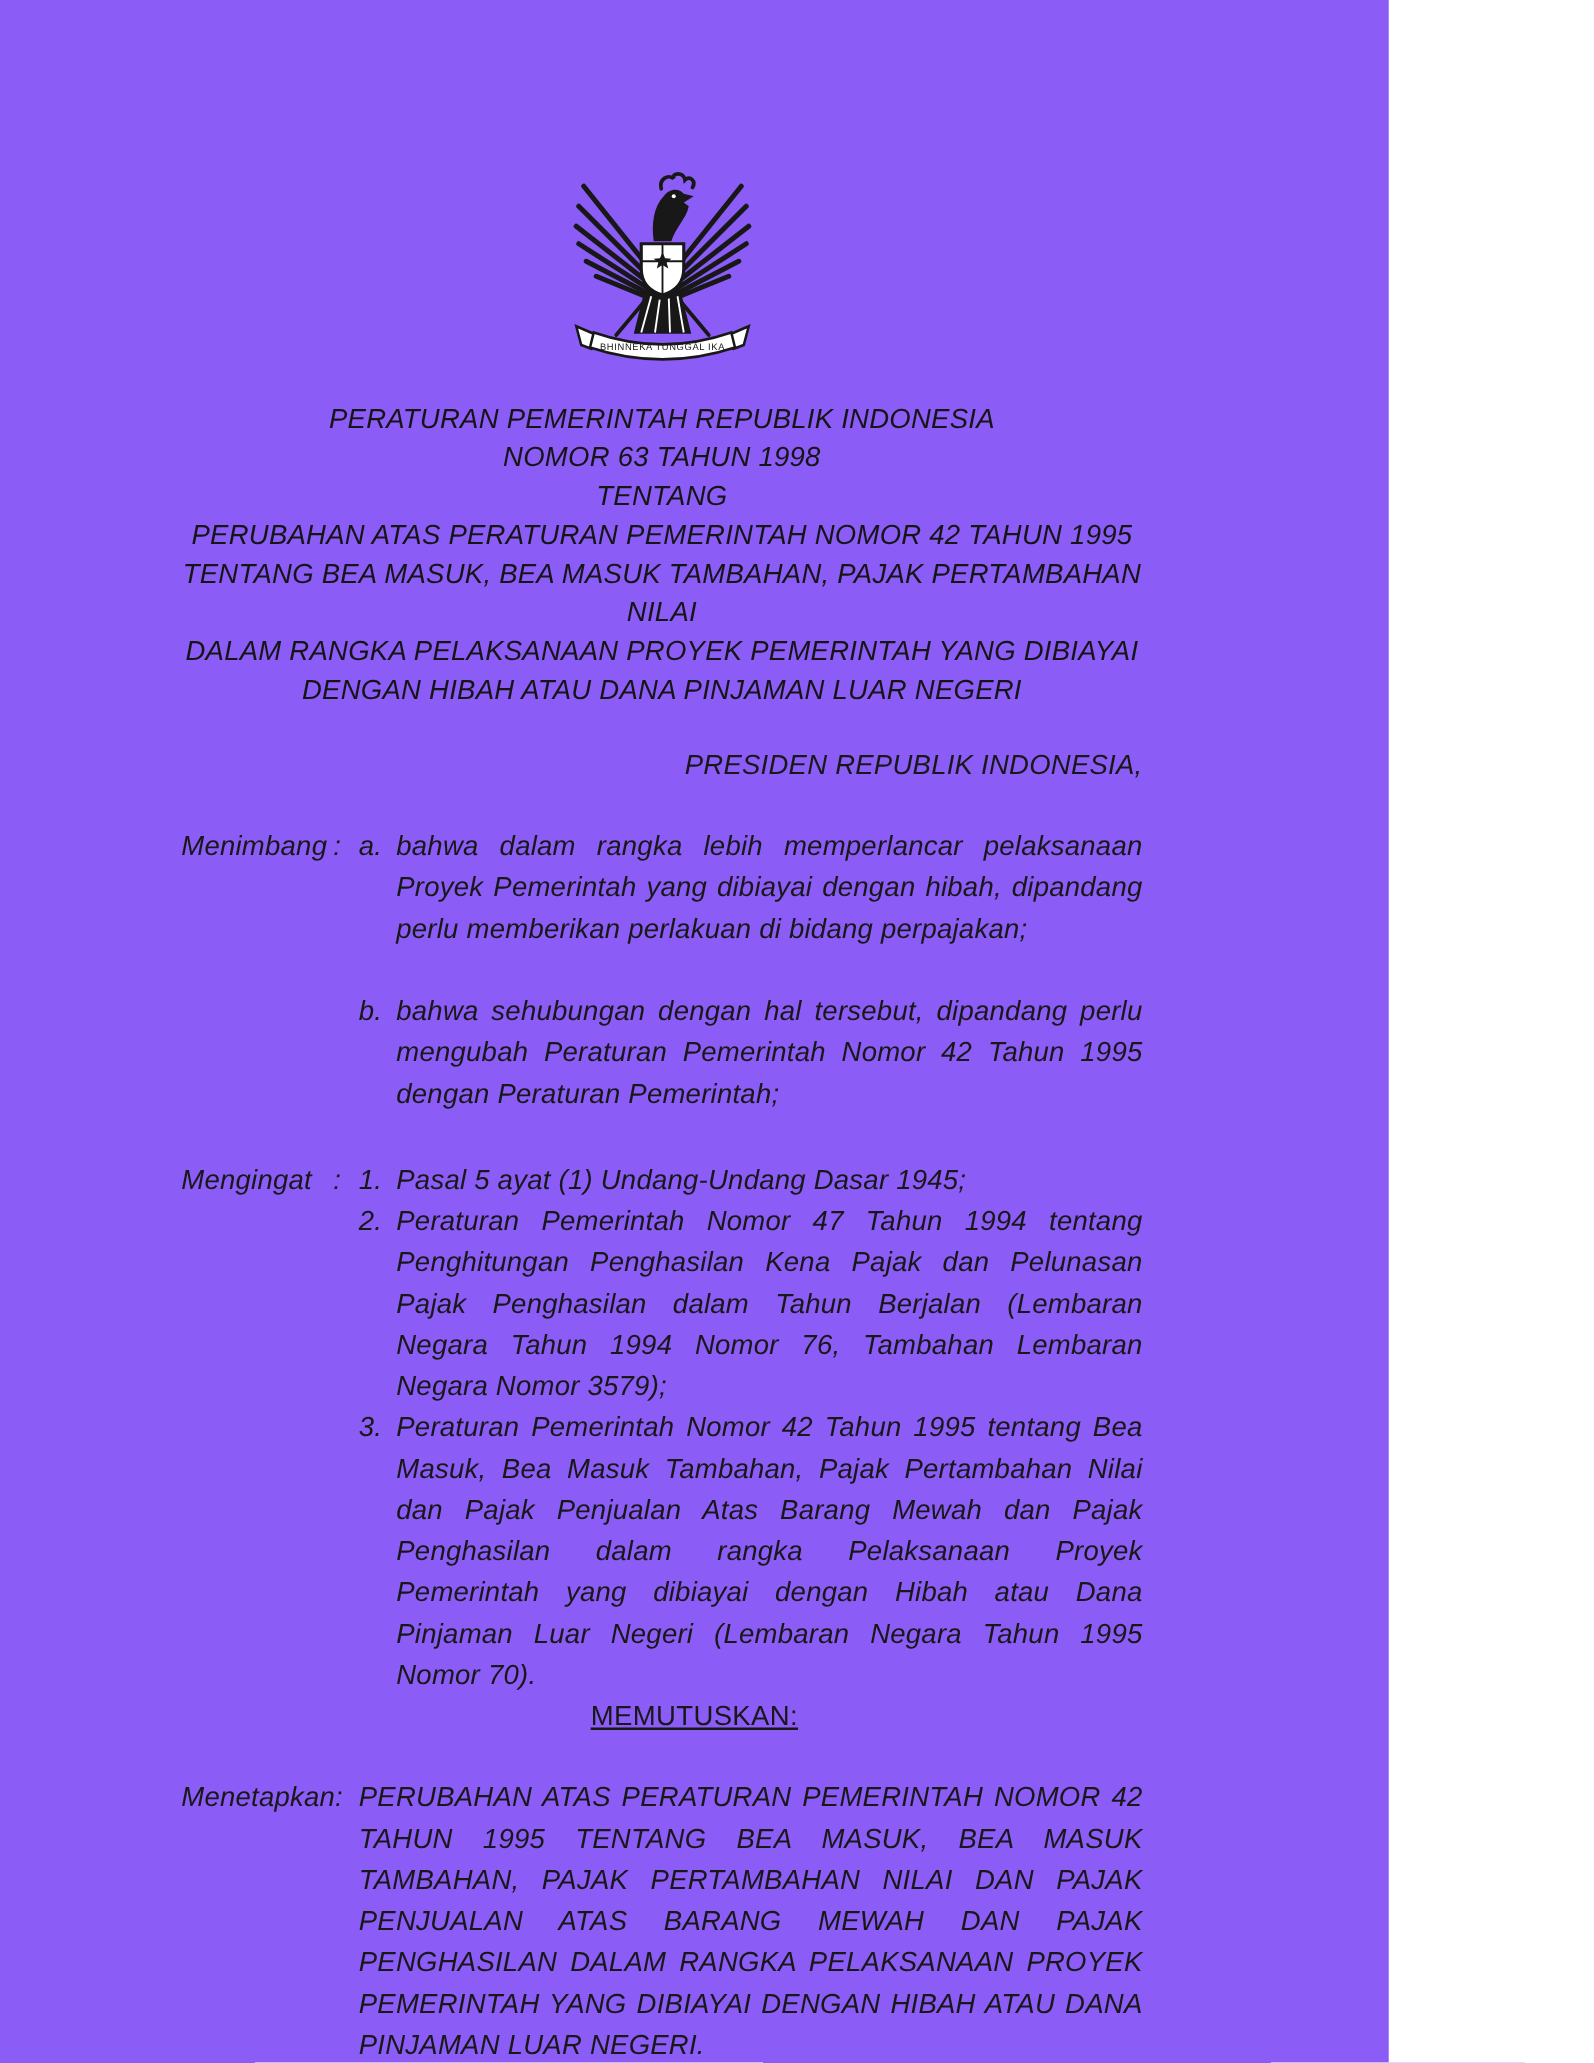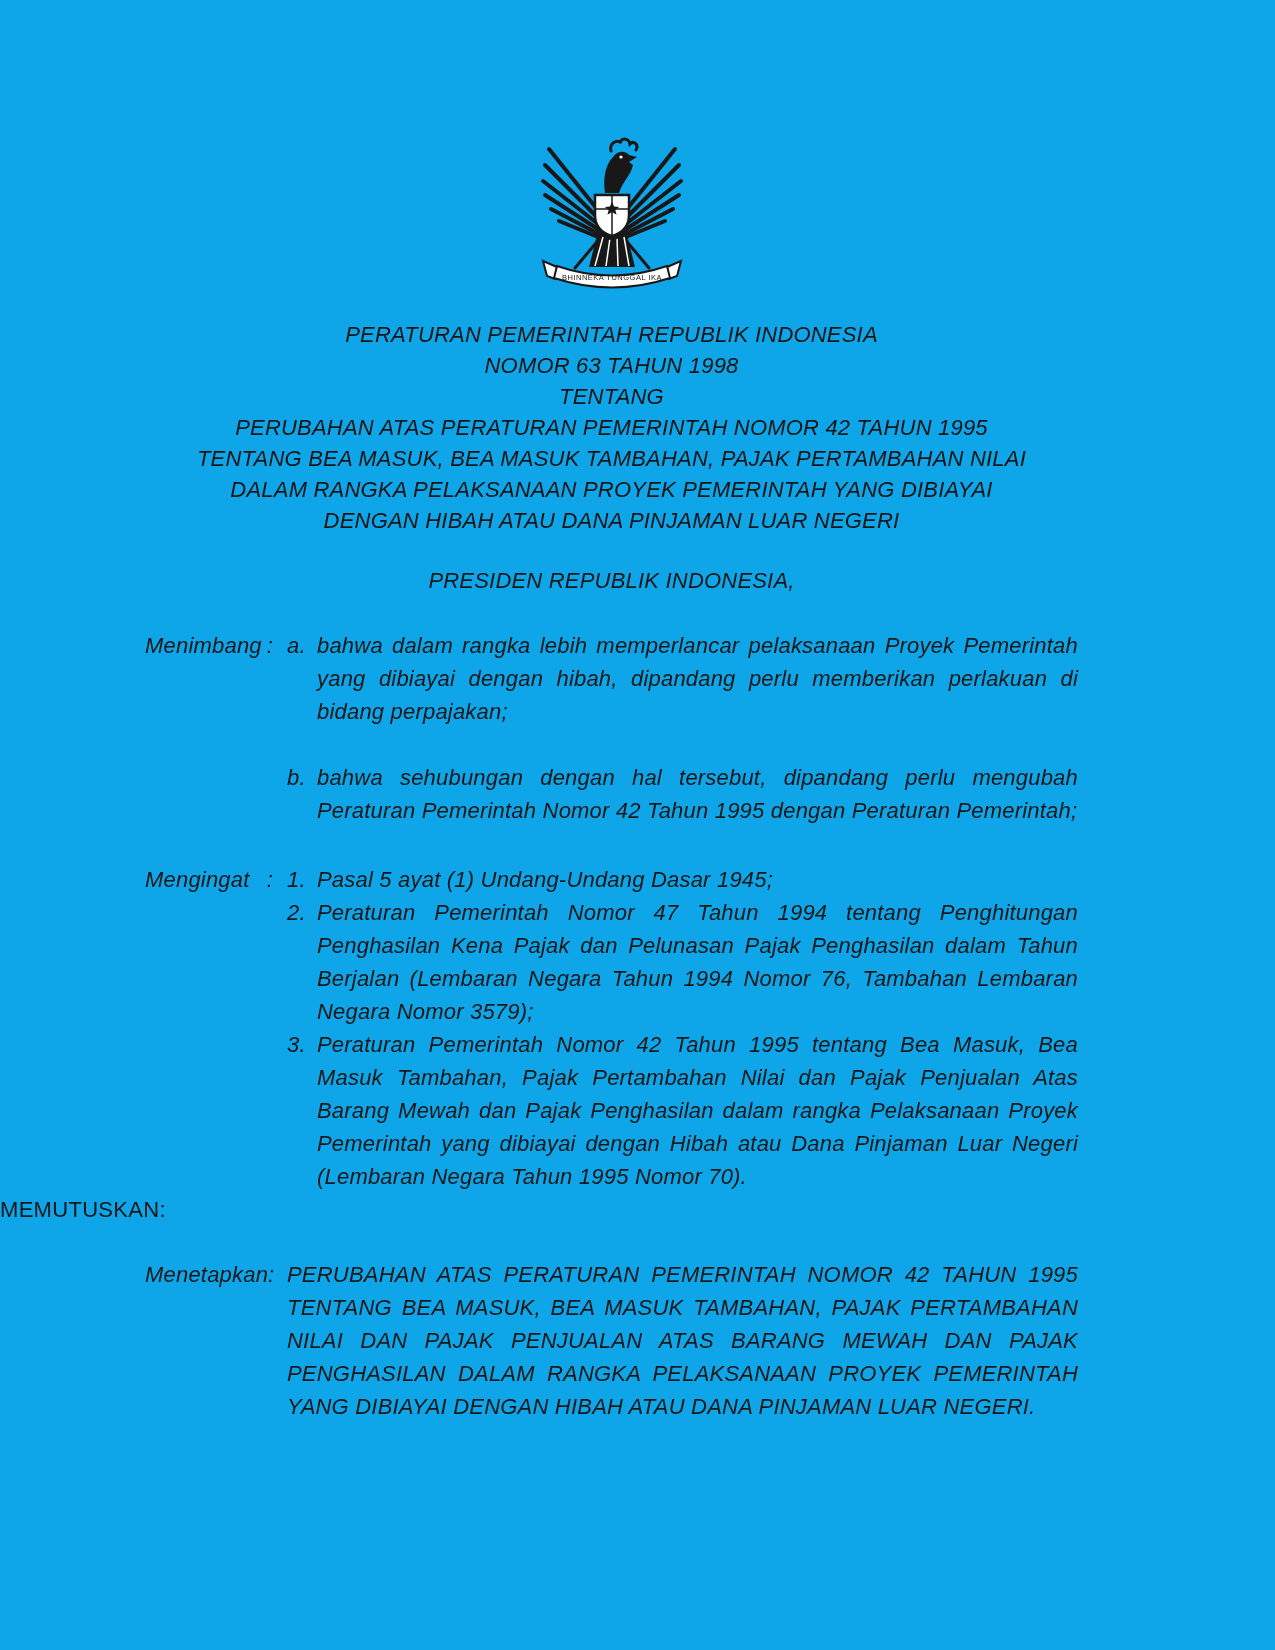--- a/index.html
+++ b/index.html
@@ -1,21 +1,21 @@
 <!DOCTYPE html>
 <html><head>
 <meta charset="utf-8">
 <style>
   * { box-sizing: border-box; }
   html, body { margin: 0; padding: 0; background: #ffffff; }
   .page {
     position: relative;
-    width: 1275px;
+    width: 1111px;
     height: 1650px;
-    background: #0ea5e9;
+    background: #8b5cf6;
     font-family: "Liberation Sans", sans-serif;
     color: #181818;
     overflow: hidden;
   }
   .emblem-row {
     padding-top: 135px;
     display: flex;
     justify-content: center;
     
     padding-left: 145px;
@@ -30,21 +30,21 @@
   .title-block {
     margin-top: 24px;
     text-align: center;
     font-size: 22px;
     line-height: 31px;
     letter-spacing: 0.2px;
     color: #151515;
   }
   .issuer {
     margin-top: 28px;
-    text-align: center;
+    text-align: right;
     font-size: 22px;
     line-height: 33px;
     letter-spacing: 0.2px;
   }
   .sec {
     display: flex;
     font-size: 22px;
     line-height: 33px;
     letter-spacing: 0.2px;
   }
@@ -67,23 +67,25 @@
   .item-text {
     flex: 1;
     text-align: justify;
   }
   .plain-text {
     flex: 1;
     text-align: justify;
   }
   .memutuskan-row {
     width: 100%;
+    text-align: center;
     font-size: 22px;
     line-height: 33px;
     letter-spacing: 0.3px;
+    text-decoration: underline;
   }
 </style>
 </head>
 <body>
 
 <div class="page">
 
   <div class="emblem-row">
     <svg width="150" height="160" viewBox="0 0 150 160" aria-hidden="true">
 

